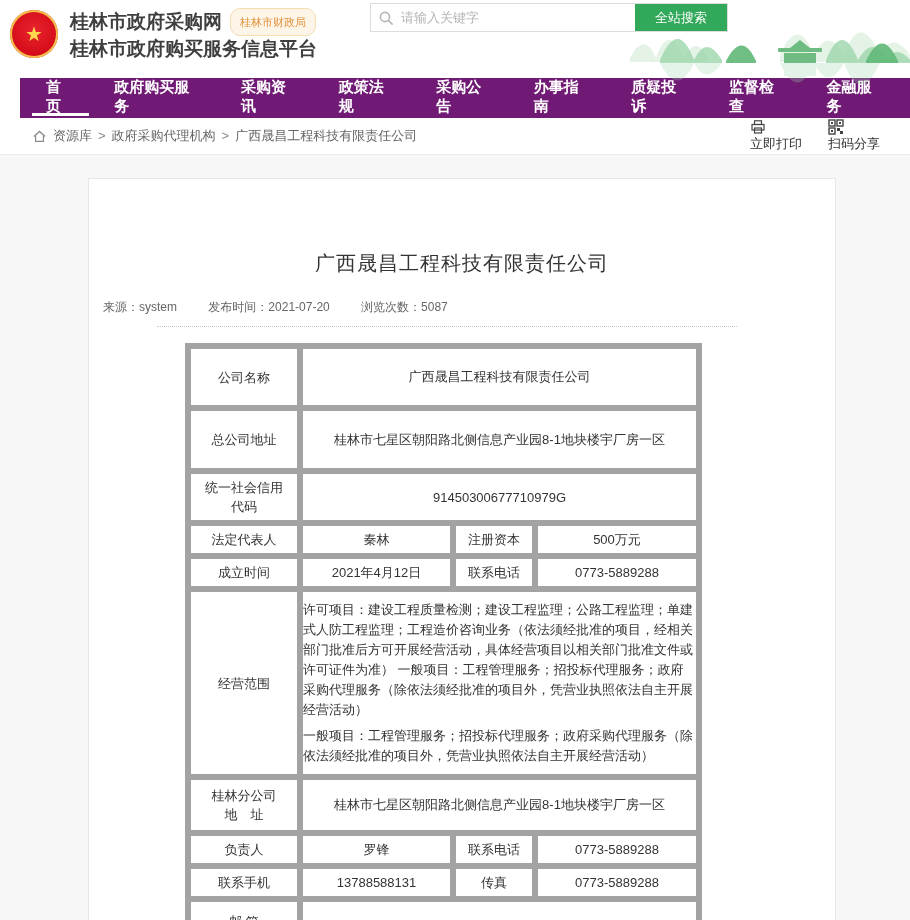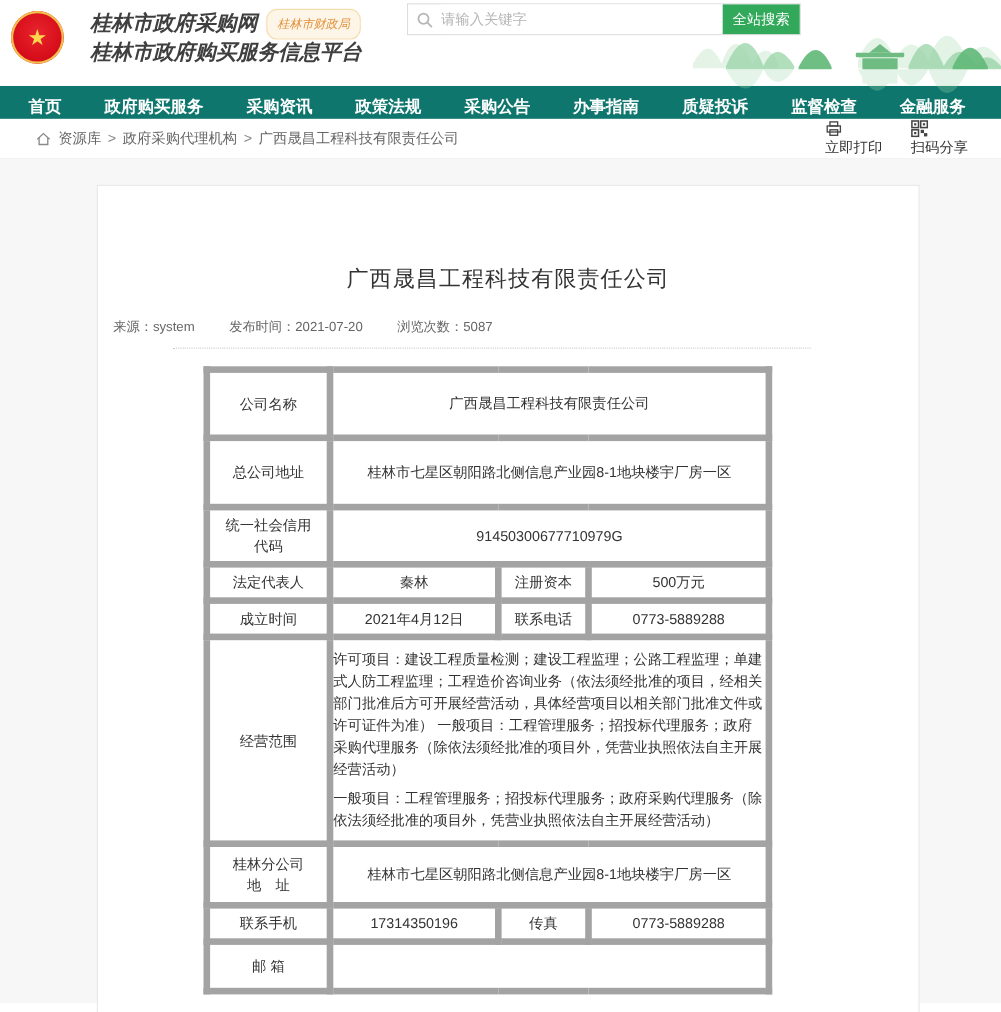--- a/index.html
+++ b/index.html
@@ -7,35 +7,35 @@
   .page { position:relative; width:910px; height:920px; background:#fff; overflow:hidden; }
 
   
   .topbar { position:relative; height:78px; background:#fff; z-index:2; }
   .art { position:absolute; right:0; top:0; width:280px; height:110px; pointer-events:none; }
   .brand { position:absolute; left:10px; top:8px; display:flex; align-items:flex-start; }
   .emblem { width:48px; height:48px; margin-top:2px; border-radius:50%;
             background:radial-gradient(circle at 50% 42%, #e8252e 0%, #d40a18 70%);
             box-shadow:0 0 0 2px #f3c14b inset; color:#ffd64d; font-size:20px;
             display:flex; align-items:center; justify-content:center; }
-  .titles { margin-left:24px; color:#3f3f3f;font-style:italic; }
+  .titles { margin-left:12px; color:#3f3f3f; }
   .t-line1 { font-size:19px; font-weight:700; line-height:26px; display:flex; align-items:center; }
   .t-line2 { font-size:19px; font-weight:700; line-height:26px; }
   .badge { margin-left:8px; font-size:11px; font-weight:400; color:#e2903a; background:#fdf6e8;
            border:1px solid #f5ddb0; border-radius:10px; padding:6px 9px; line-height:14px; }
 
   .search { position:absolute; left:370px; top:3px; display:flex; width:358px; height:29px;
             border:1px solid #ddd; background:#fff; }
   .search .s-icon { width:30px; display:flex; align-items:center; justify-content:center; }
   .search input { flex:1; border:none; outline:none; font-size:13px; color:#333; }
   .search input::placeholder { color:#b5b5b5; }
-  .search button { width:70px; border:none; background:#31a85a; color:#fff; font-size:13px; cursor:pointer; }
-
-  
-  .mainnav { position:relative; height:30px; background:#0f766e; z-index:1; }
+  .search button { width:92px; border:none; background:#31a85a; color:#fff; font-size:13px; cursor:pointer; }
+
+  
+  .mainnav { position:relative; height:40px; background:#701a75; z-index:1;margin-left:20px; }
   .mainnav ul { list-style:none; display:flex; height:38px; padding-left:12px; }
   .mainnav li { position:relative; display:flex; align-items:center; padding:0 14px; margin-right:11px;
                 color:#fff; font-size:15px; font-weight:700; cursor:pointer; }
   .mainnav li.active::after { content:""; position:absolute; left:0; right:0; bottom:0; height:3px; background:#fff; }
 
   
   .crumbbar { height:37px; display:flex; align-items:center; justify-content:space-between;
               padding:0 30px 0 32px; border-bottom:1px solid #ececec; background:#fff; }
   .crumbs { display:flex; align-items:center; font-size:13px; color:#666; }
   .crumbs .home { margin-right:6px; display:flex; }
@@ -212,23 +212,29 @@
               <td colspan="3" class="scope">
                 <p>许可项目：建设工程质量检测；建设工程监理；公路工程监理；单建式人防工程监理；工程造价咨询业务（依法须经批准的项目，经相关部门批准后方可开展经营活动，具体经营项目以相关部门批准文件或许可证件为准） 一般项目：工程管理服务；招投标代理服务；政府采购代理服务（除依法须经批准的项目外，凭营业执照依法自主开展经营活动）</p>
                 <p>一般项目：工程管理服务；招投标代理服务；政府采购代理服务（除依法须经批准的项目外，凭营业执照依法自主开展经营活动）</p>
               </td>
             </tr>
             <tr style="height: 56px;">
               <th class="lbl">桂林分公司
 地　址</th>
               <td colspan="3">桂林市七星区朝阳路北侧信息产业园8-1地块楼宇厂房一区</td>
             </tr>
+            <tr style="height: 28px;">
+              <th class="lbl">负责人</th>
+              <td>罗锋</td>
+              <td>联系电话</td>
+              <td>0773-5889288</td>
+            </tr>
             <tr style="height: 26px;">
               <th class="lbl">联系手机</th>
-              <td>17314350196</td>
+              <td>13788588131</td>
               <td>传真</td>
               <td>0773-5889288</td>
             </tr>
             <tr style="height: 45px;">
               <th class="lbl">邮 箱</th>
               <td colspan="3"></td>
             </tr>
           </tbody>
       </table>
     </div>

